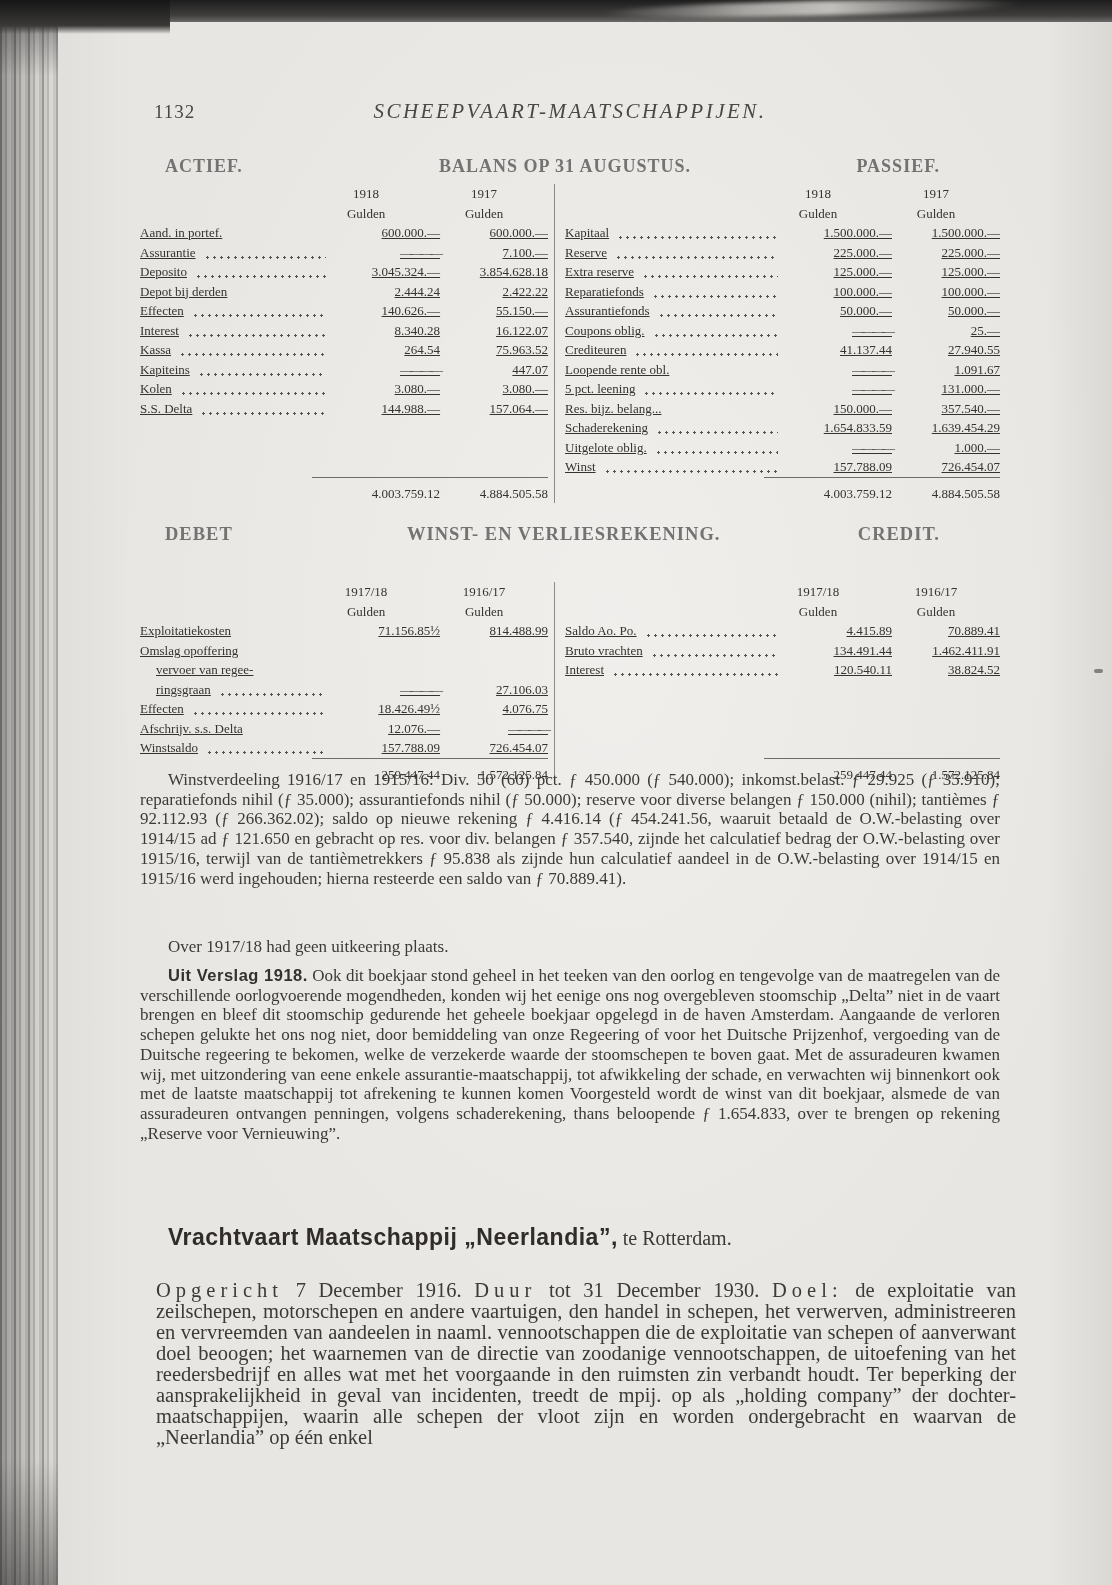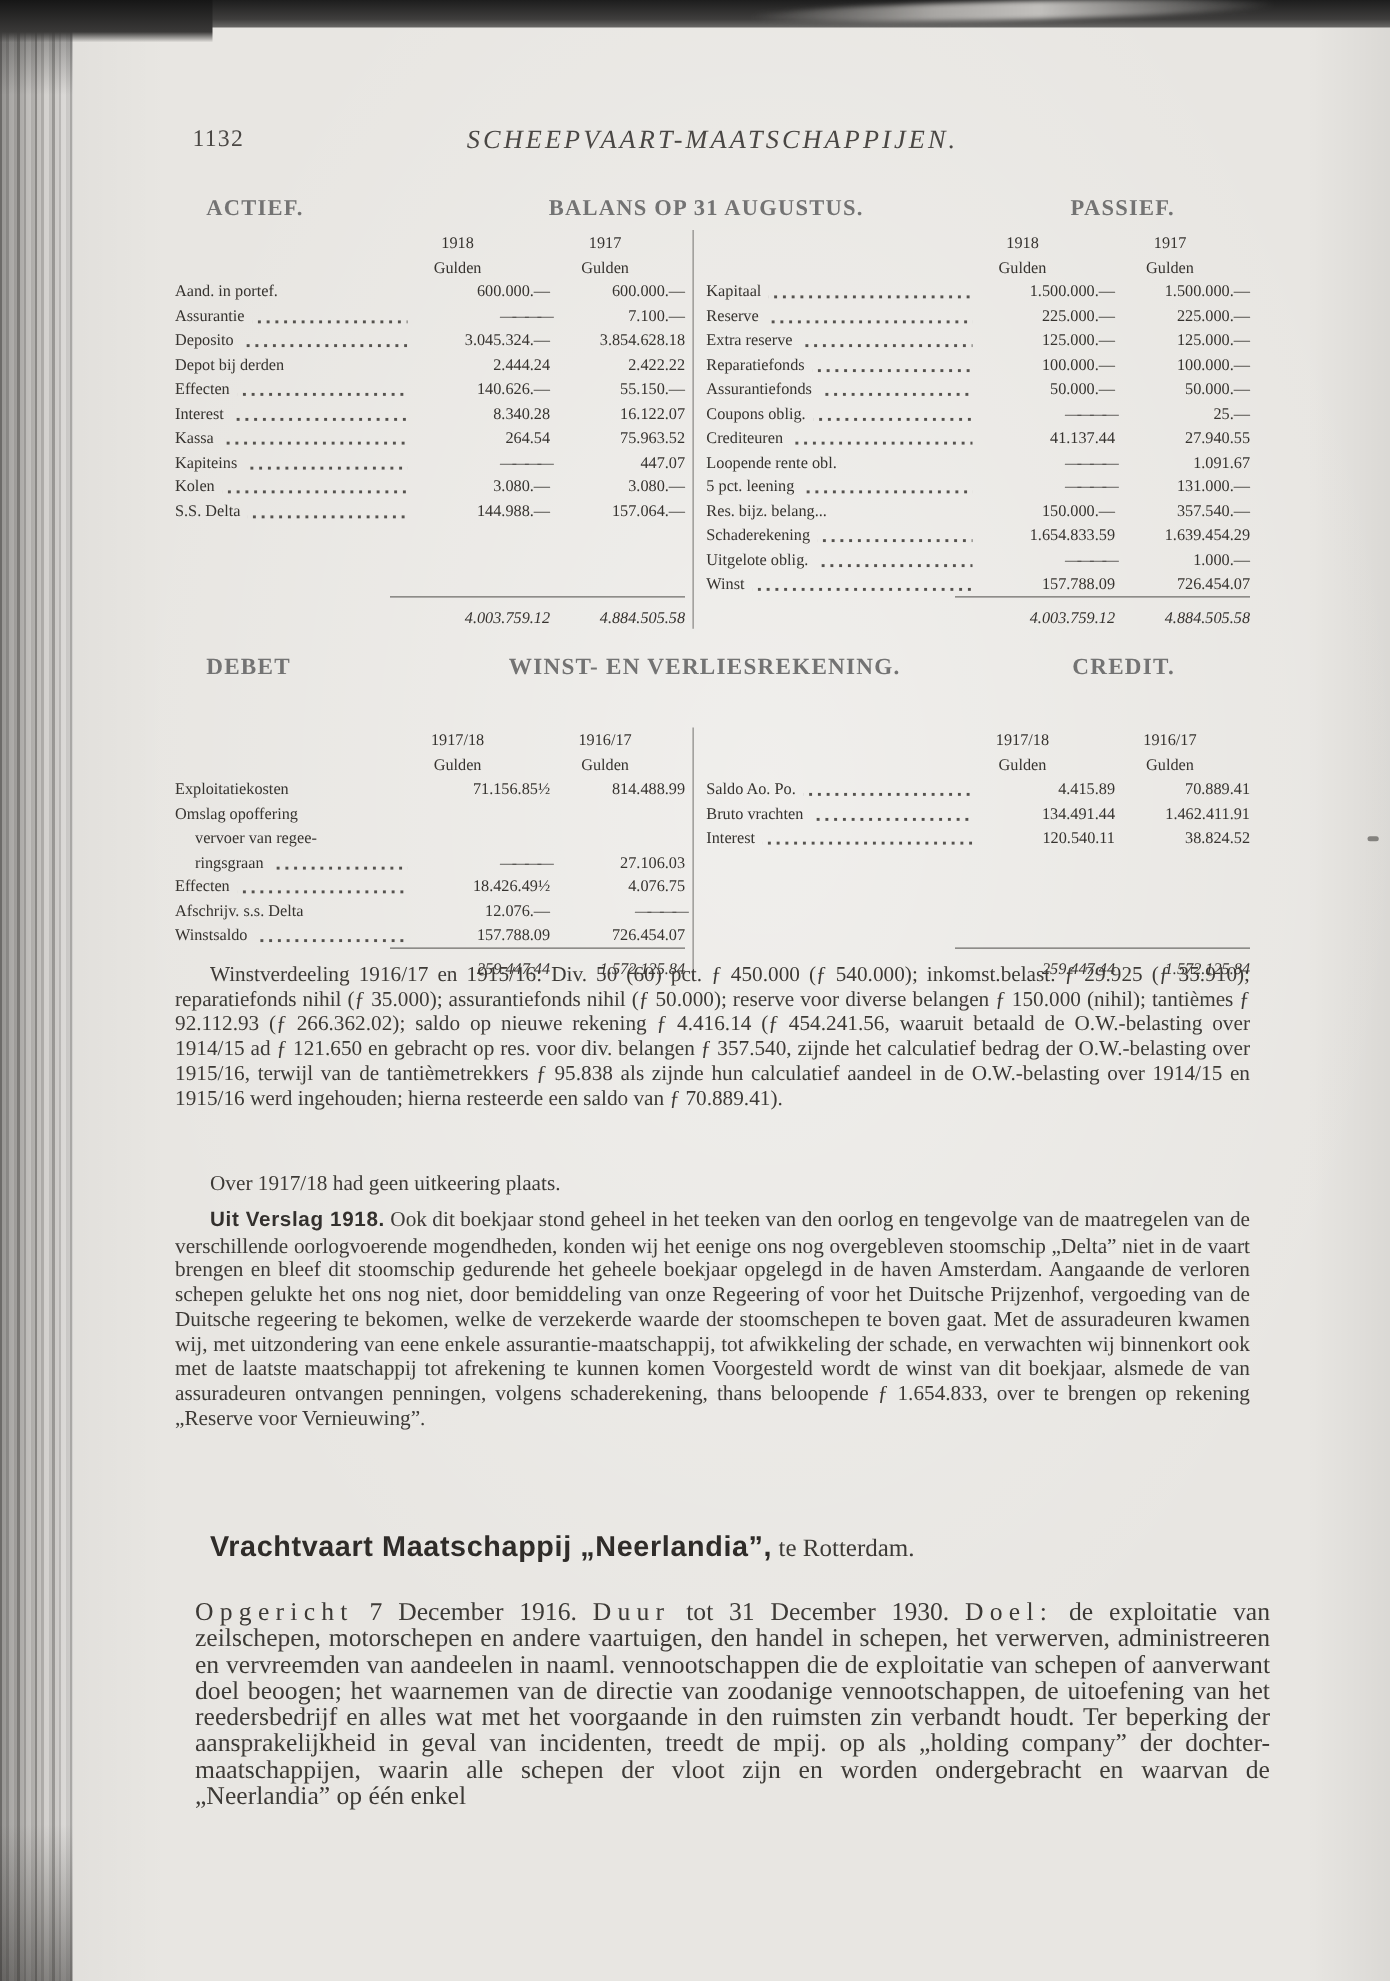--- a/index.html
+++ b/index.html
@@ -41,28 +41,28 @@
   .st-right{position:absolute;right:60px;}
   .tables{display:flex;align-items:stretch;margin-top:4px;}
   .half{display:flex;flex-direction:column;font-size:13px;line-height:19.5px;color:#36332f;}
   .half.l{width:410px;padding-right:6px;}
   .half.r{width:437px;padding-left:10px;}
   .vrule{width:1px;background:#8b8986;}
   .yearrow,.guldenrow{display:flex;}
   .yearrow .sp,.guldenrow .sp{flex:1;}
   .yearrow .num,.guldenrow .num{text-align:center;padding-right:10px;}
   .num{width:108px;text-align:right;white-space:nowrap;}
-  .trow{display:flex;align-items:flex-start;}
+  .trow{display:flex;align-items:flex-start;text-decoration:underline;}
   .lbl{white-space:nowrap;}
   .lbl.cont{padding-left:16px;}
   .leader{flex:1;align-self:stretch;margin:0 6px;}
   .leader.dots{background-image:radial-gradient(circle,#55524e 1.1px,rgba(0,0,0,0) 1.3px);
         background-size:7px 7px;background-repeat:repeat-x;background-position:2px 11px;}
   .num.dash{letter-spacing:-3px;color:#45423f;}
-  .totblock{margin-top:auto;font-style:italic;}
+  .totblock{margin-top:auto;}
   .totrule{height:1px;background:#6f6d6a;width:236px;margin-left:auto;margin-bottom:6px;}
   .totrow{display:flex;}
   .totrow .sp{flex:1;}
 
   .balans{position:absolute;top:156px;left:0;width:860px;}
   .pl{position:absolute;top:524px;left:0;width:860px;}
   .pl .tables{min-height:198px;margin-top:34px;}
   .pl .sec-titles{font-size:18.5px;}
 
   

